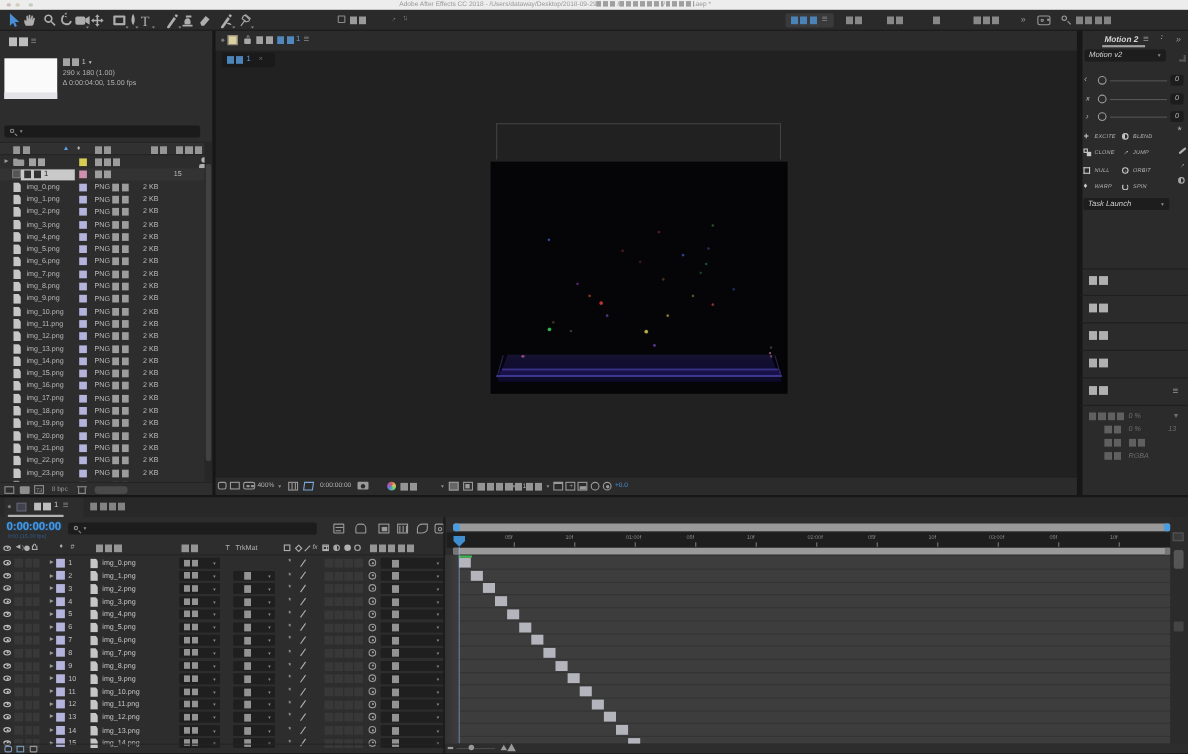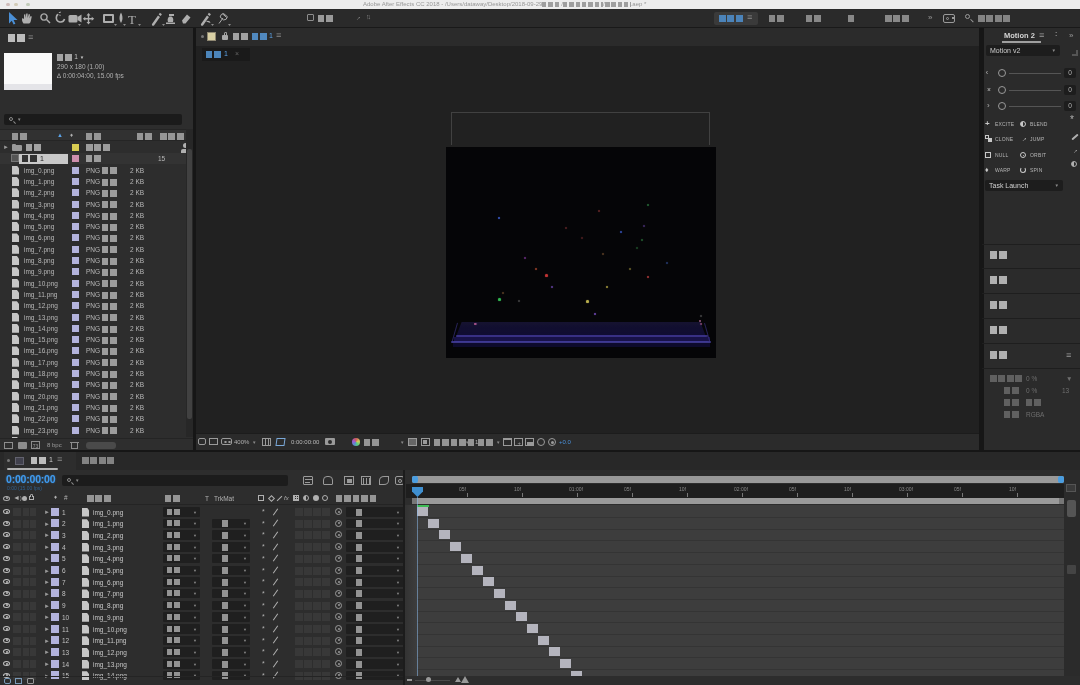--- a/index.html
+++ b/index.html
@@ -433,21 +433,21 @@
         <div class="ab" style="left:1px;top:3px;width:6px;height:3px;background:#9a9a9a;"></div>
       </div>
   <div class="ab" style="left:341px;top:4px;width:8px;height:8px;border:1px solid #9a9a9a;border-radius:50%;"></div>
   <div class="ab" style="left:352px;top:4px;width:8px;height:8px;border:1px solid #9a9a9a;border-radius:50%;">
         <div class="ab" style="left:1.5px;top:1.5px;width:3px;height:3px;background:#9a9a9a;border-radius:50%;"></div>
       </div>
   <div class="txt" style="left:363px;top:5px;color:#4a90d9;">+0.0</div>
  </div>
 </div>
 
-<div class="ab" style="left:982px;top:28px;width:98px;height:422px;background:#2b2b2b;">
+<div class="ab" style="left:982px;top:28px;width:98px;height:422px;background:#2b2b2b;font-style:italic;">
  <div class="ab" style="left:0;top:0;width:2px;height:422px;background:#161616;"></div>
  <div class="txt" style="left:22px;top:3px;font-size:7.5px;color:#d5d5d5;font-weight:bold;">Motion 2</div>
  <div class="ab" style="left:57px;top:2px;color:#9a9a9a;font-size:9px;">≡</div>
  <div class="txt" style="left:73px;top:2px;color:#9a9a9a;font-size:7px;font-weight:bold;">:</div>
  <div class="ab" style="left:87px;top:3px;color:#9a9a9a;font-size:8px;">»</div>
  <div class="ab" style="left:20px;top:13px;width:39px;height:2px;background:#a0a0a0;"></div>
  <div class="ab" style="left:4px;top:17px;width:74px;height:11px;background:#1d1d1d;border-radius:2px;">
   <div class="txt" style="left:4px;top:2px;font-size:7px;color:#cdcdcd;">Motion v2</div>
   <div class="dn" style="right:4px;top:3px;">▼</div>
  </div>

